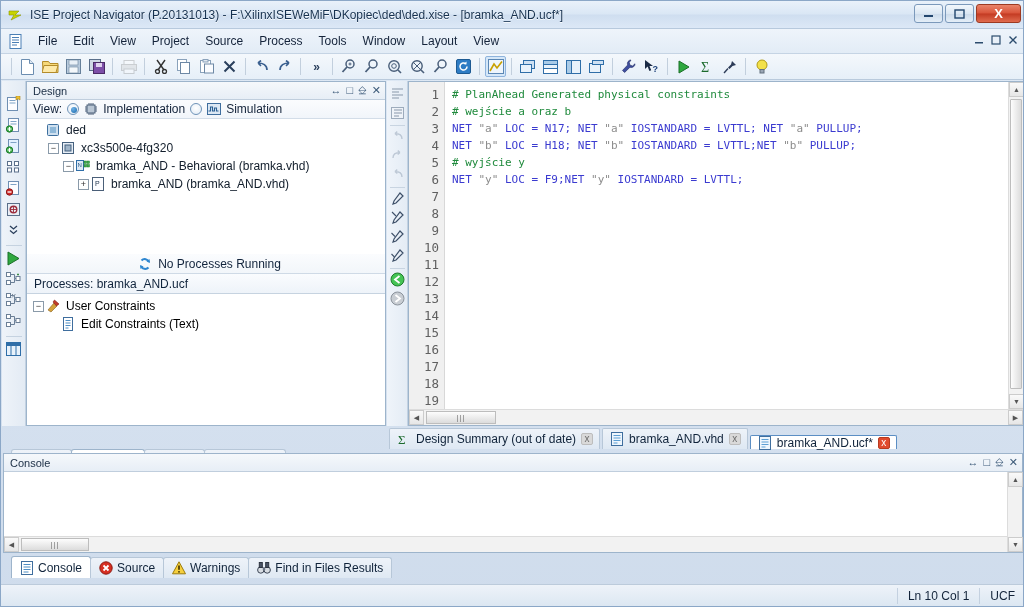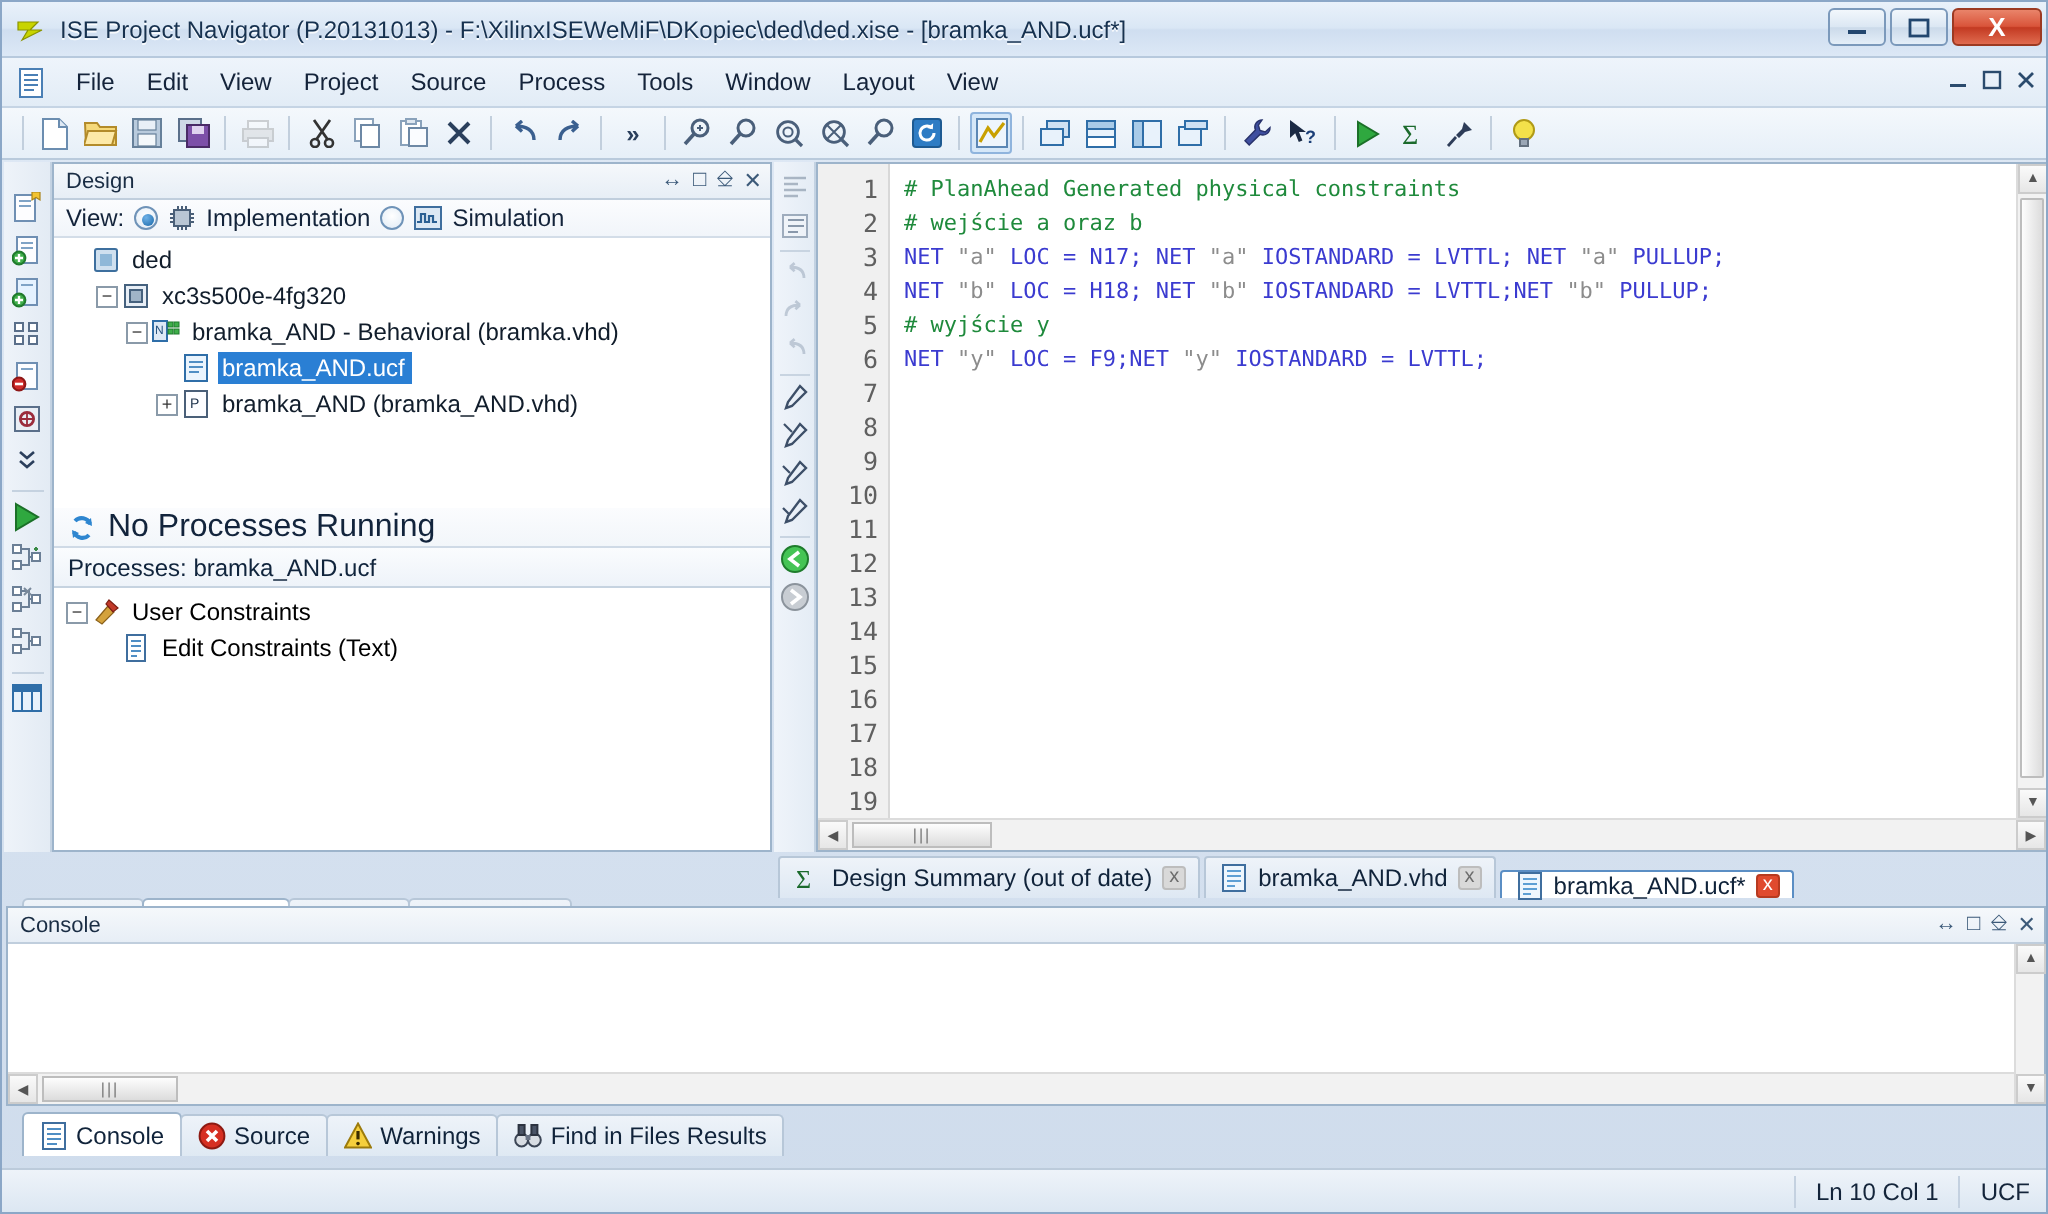--- a/index.html
+++ b/index.html
@@ -134,23 +134,24 @@
   .tlabel { padding: 1px 2px; }
 
   
   .proc-panel {
     position: absolute; left: 25px; top: 253px; width: 360px; height: 172px;
     background: #fff; border: 1px solid #9db4cb; border-top: none;
     display: flex; flex-direction: column;
   }
   .proc-status {
     height: 20px; display: flex; align-items: center; gap: 6px; padding-left: 7px;
-    font-size: 16px; color: #12243c;
+    font-size: 12px; color: #12243c;
     background: linear-gradient(180deg,#fbfcfe,#f2f6fa);
     border-bottom: 1px solid #cfdae6;
+    justify-content: center;
   }
   .proc-title {
     height: 20px; display: flex; align-items: center; padding-left: 7px;
     font-size: 12px; color: #10243c;
     background: linear-gradient(180deg,#fafcfe,#eef3f9);
     border-bottom: 1px solid #c6d3e0;
   }
   .proc-tree { flex: 1; background: #fff; padding-top: 3px; font-size: 12px; }
 
   
@@ -675,28 +676,20 @@
           <span class="tico"><svg width="14" height="14" viewBox="0 0 14 14">
               <rect x="0.5" y="1.5" width="7" height="10" fill="#dde9f5" stroke="#2f6ea8"></rect>
               <text x="1.5" y="8" font-size="6" fill="#25527f" font-family="Liberation Sans, sans-serif">N</text>
               <rect x="8" y="2" width="2.5" height="2.5" fill="#3fae4a" stroke="#1f7a2c" stroke-width="0.5"></rect>
               <rect x="11" y="2" width="2.5" height="2.5" fill="#3fae4a" stroke="#1f7a2c" stroke-width="0.5"></rect>
               <rect x="8" y="5.5" width="2.5" height="2.5" fill="#3fae4a" stroke="#1f7a2c" stroke-width="0.5"></rect>
               <rect x="11" y="5.5" width="2.5" height="2.5" fill="#3fae4a" stroke="#1f7a2c" stroke-width="0.5"></rect>
             </svg></span>
           <span class="tlabel">bramka_AND - Behavioral (bramka.vhd)</span>
         </div>
-        <div class="tnode sel" style="padding-left: 51px;">
-          <span class="tw"></span>
-          <span class="tico"><svg width="14" height="14" viewBox="0 0 14 14">
-              <rect x="1.5" y="0.5" width="11" height="13" fill="#eaf4fd" stroke="#2f6ea8"></rect>
-              <path d="M3.5 4 h7 M3.5 6.5 h7 M3.5 9 h5" stroke="#4f8ec4"></path>
-            </svg></span>
-          <span class="tlabel">bramka_AND.ucf</span>
-        </div>
         <div class="tnode" style="padding-left: 51px;">
           <span class="tw box">+</span>
           <span class="tico"><svg width="14" height="14" viewBox="0 0 14 14">
               <rect x="1.5" y="0.5" width="11" height="13" fill="#fdfdff" stroke="#4a5f78"></rect>
               <text x="4" y="9" font-size="7" fill="#22364f" font-family="Liberation Sans, sans-serif">P</text>
             </svg></span>
           <span class="tlabel">bramka_AND (bramka_AND.vhd)</span>
         </div>
       </div>
   </div>

